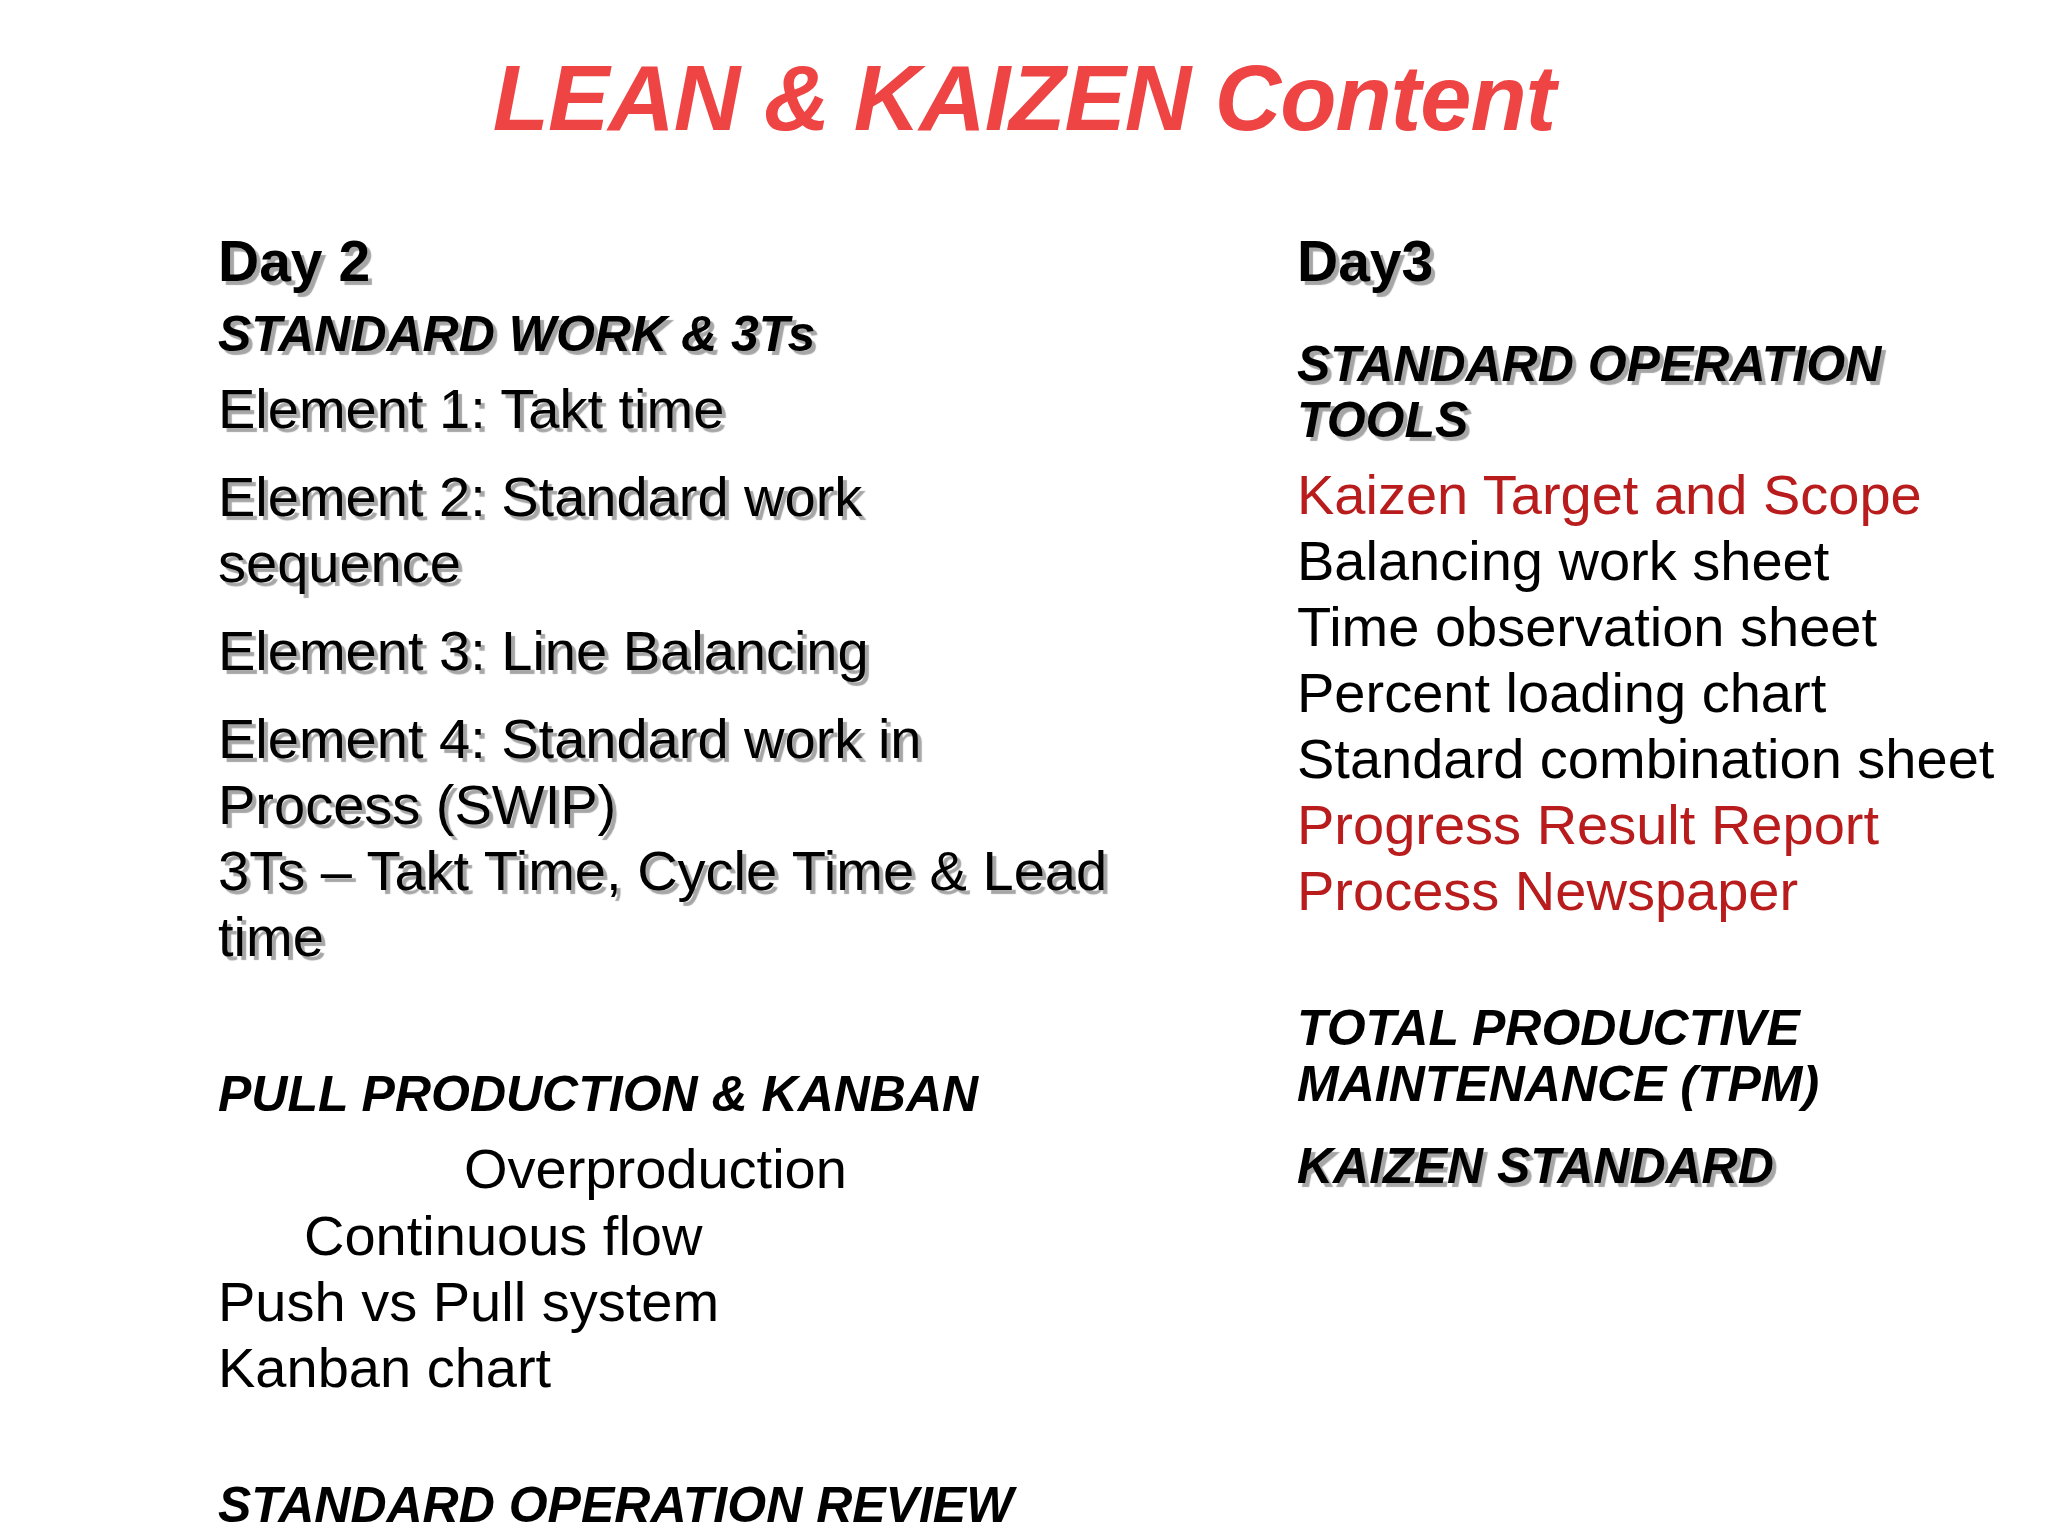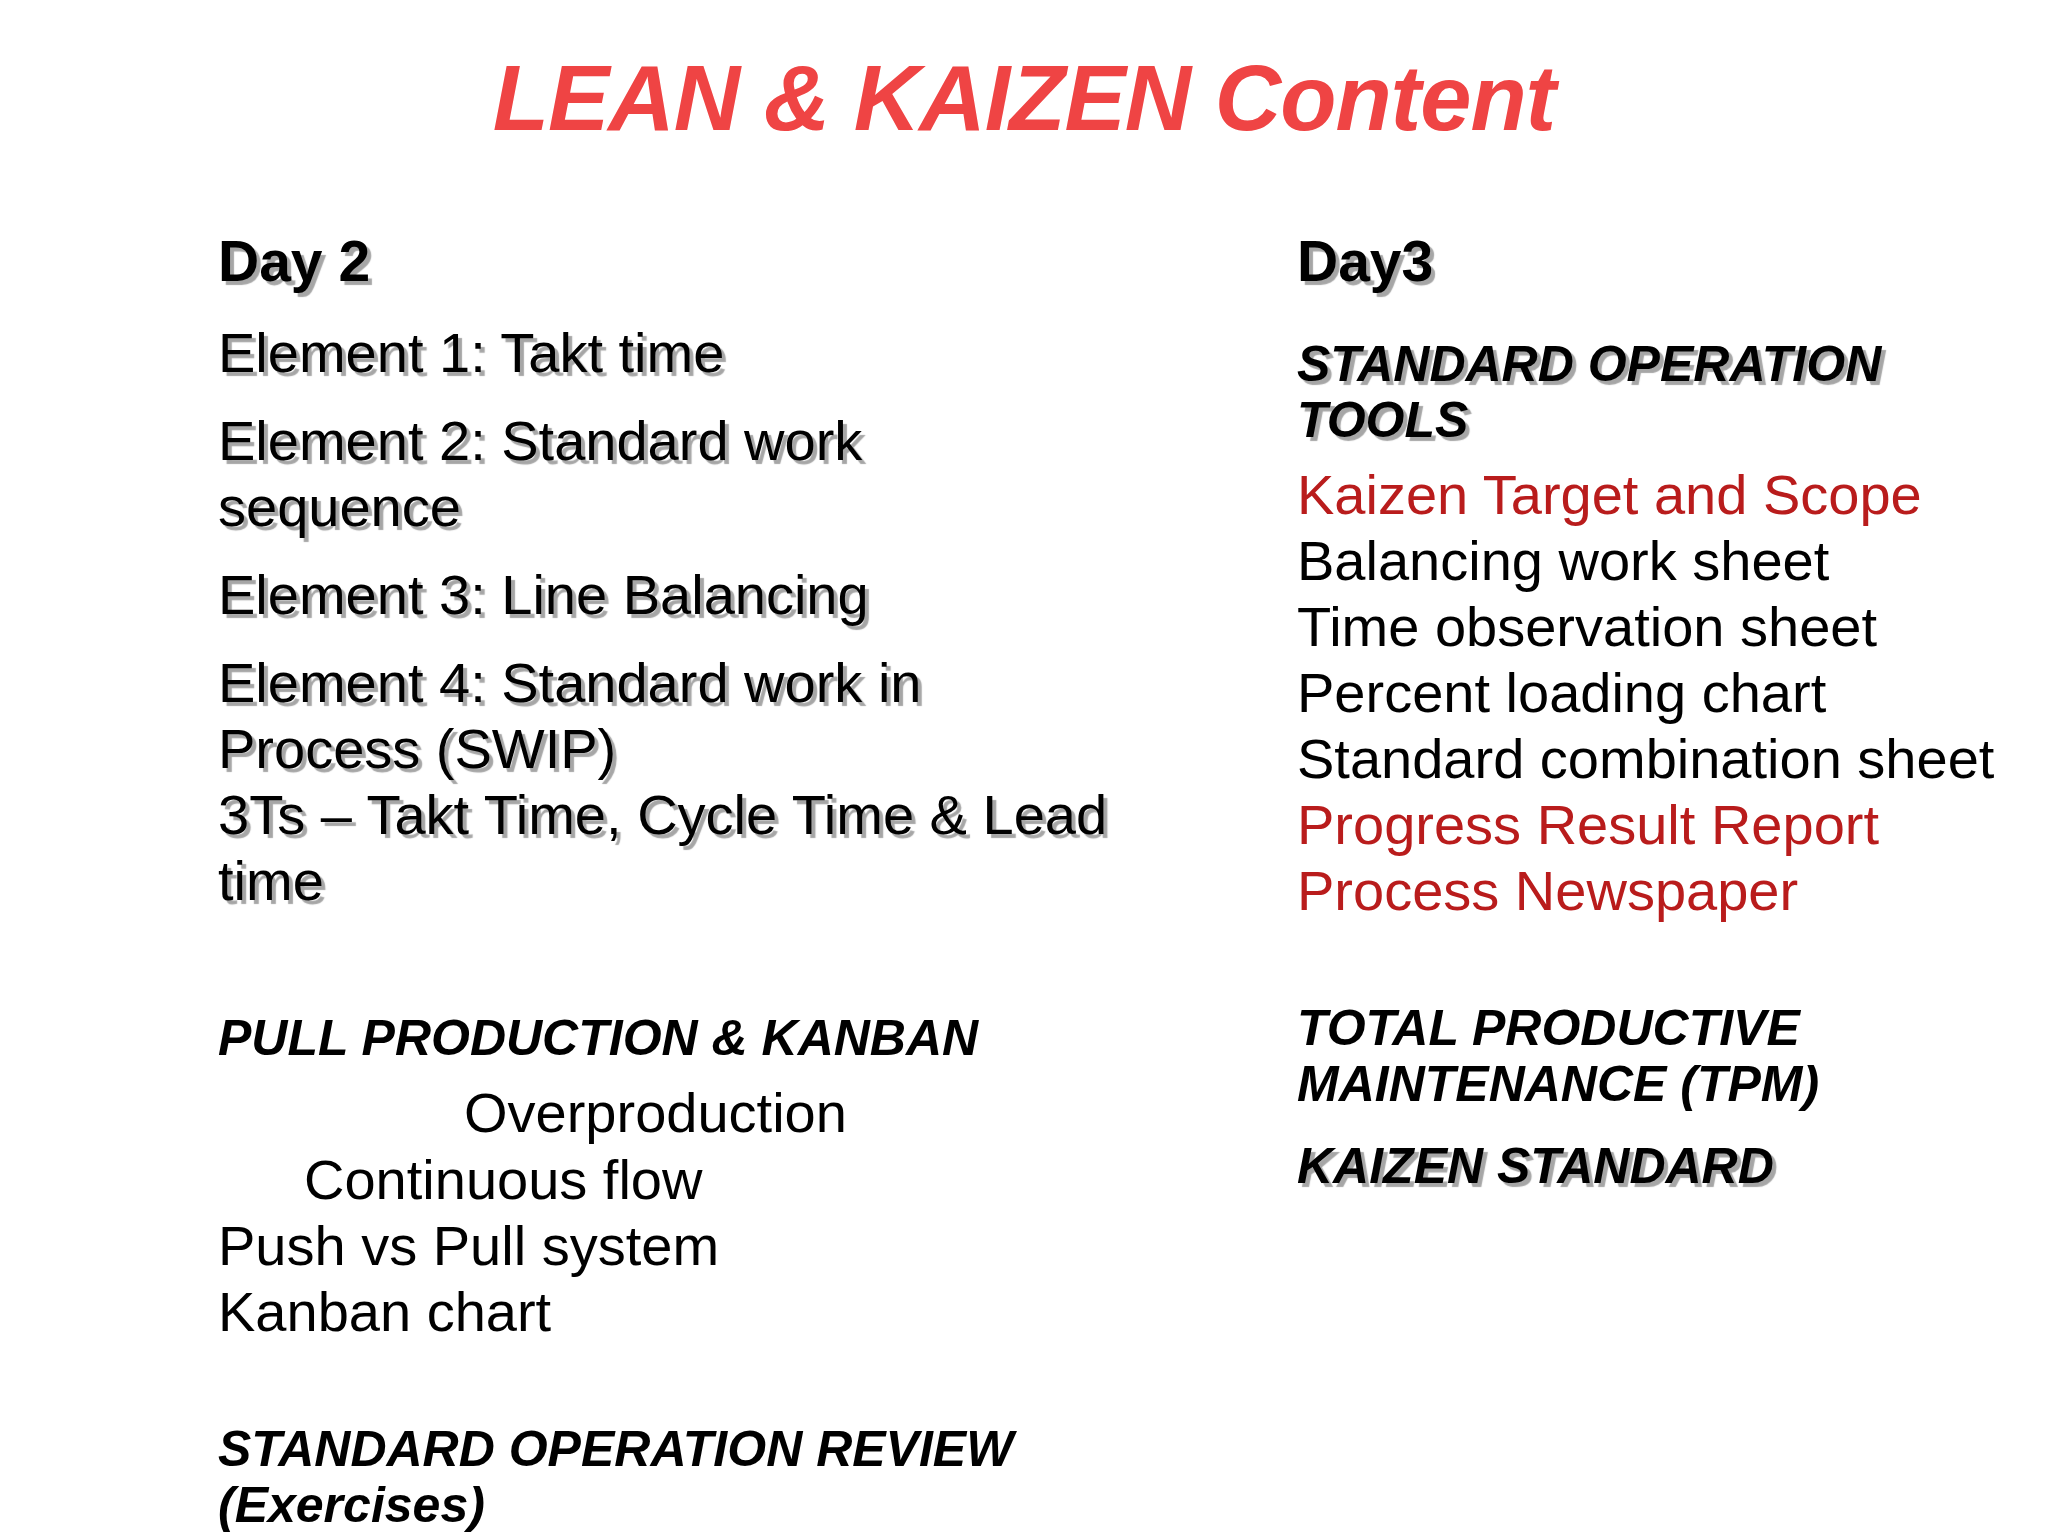--- a/index.html
+++ b/index.html
@@ -84,20 +84,21 @@
 <body>
 
 <div id="slide-title">LEAN &amp; KAIZEN Content</div>
 
 <div id="left-column" class="column">
 
   <div class="day-heading">Day 2</div>
 
   <div class="gap-xs"></div>
 
+  <div class="section-heading shadowed">STANDARD WORK &amp; 3Ts</div>
 
   <div class="gap-xs"></div>
 
   <div class="body-line shadowed lead-loose">Element 1: Takt time</div>
   <div class="body-line shadowed lead-loose">Element 2: Standard work sequence</div>
   <div class="body-line shadowed lead-loose">Element 3: Line Balancing</div>
   <div class="body-line shadowed">Element 4: Standard work in Process (SWIP)</div>
   <div class="body-line shadowed">3Ts – Takt Time, Cycle Time &amp; Lead time</div>
 
   <div class="gap-xl"></div>

